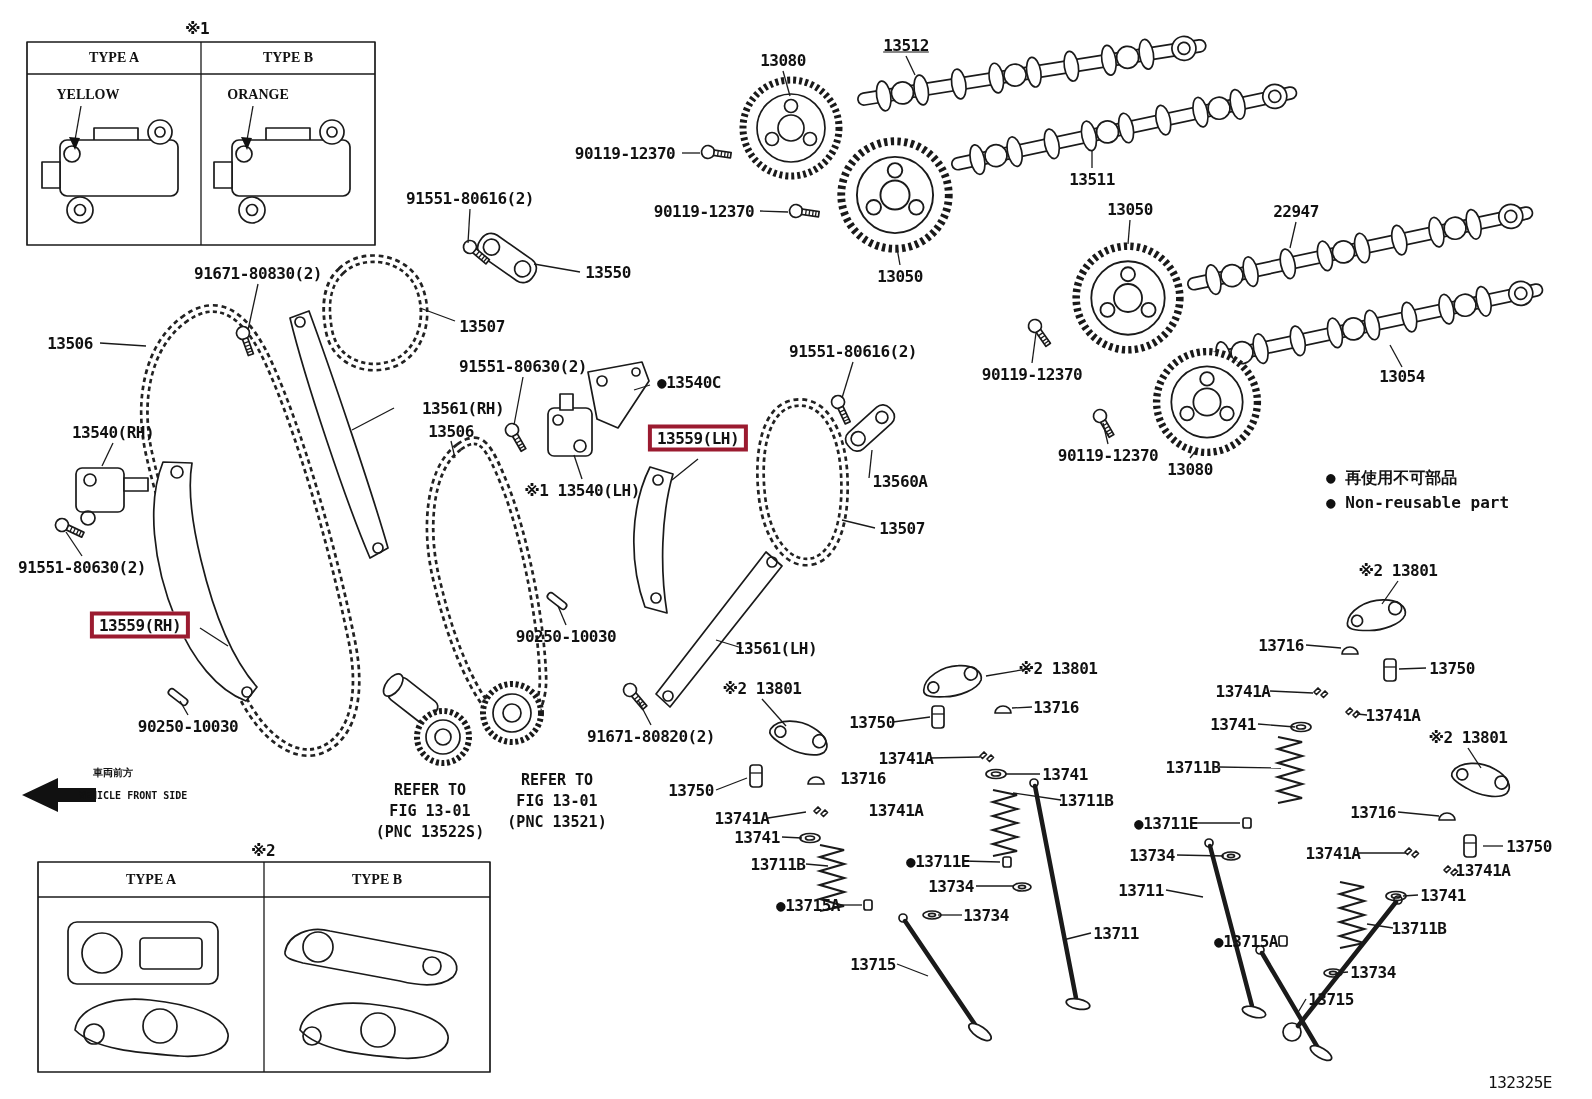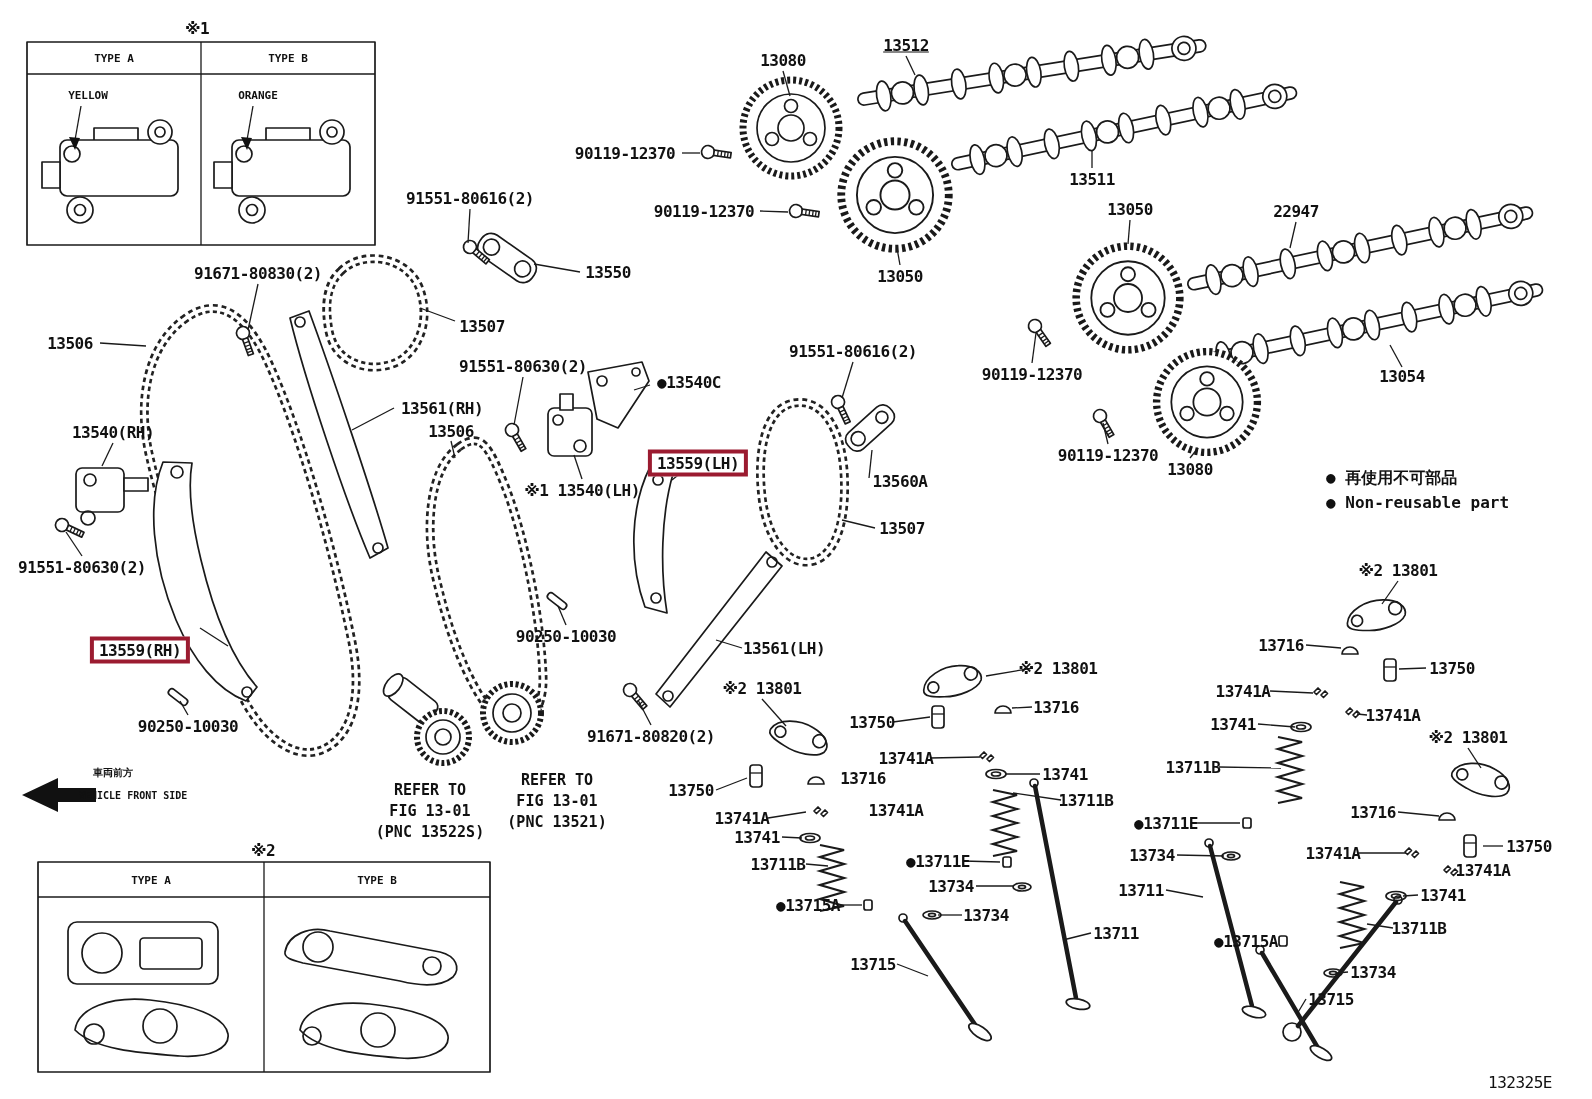--- a/index.html
+++ b/index.html
@@ -12,22 +12,22 @@
   .ld{stroke:#1a1a1a;stroke-width:1.3;}
   .chain{fill:none;stroke:#222;stroke-width:9;stroke-dasharray:4.5 3.6;}
   .chain2{fill:none;stroke:#fff;stroke-width:3.6;}
   .teeth{fill:#fff;stroke:#1a1a1a;stroke-width:7;stroke-dasharray:3 3;}
   .teeth2{fill:#fff;stroke:#1a1a1a;stroke-width:6;stroke-dasharray:3 2.6;}
   .vs{stroke:#1a1a1a;stroke-width:4.5;stroke-linecap:round;}
   .spr{fill:none;stroke:#1a1a1a;stroke-width:2.2;}
   
   .plabel{position:absolute;transform:translate(-50%,-50%);white-space:nowrap;
           font-size:16px;font-weight:700;letter-spacing:-0.5px;}
-  .plabel.hl{border:4px solid var(--hl,#9b1b30);padding:0 5px;background:#fff;margin-top:25px;}
-  .cellhead{position:absolute;transform:translate(-50%,-50%);font-size:11px;font-weight:700;white-space:nowrap;}
+  .plabel.hl{border:4px solid var(--hl,#9b1b30);padding:0 5px;background:#fff;}
+  .cellhead{position:absolute;transform:translate(-50%,-50%);font-size:14px;font-weight:700;white-space:nowrap;font-family:Liberation Serif, serif;}
   .corner{position:absolute;white-space:nowrap;font-size:10px;font-weight:700;}
   .refer{position:absolute;width:150px;text-align:center;font-size:15px;font-weight:700;line-height:21px;}
   .legend{position:absolute;font-size:16px;font-weight:700;white-space:nowrap;}
 </style>
 </head>
 <body>
 
 <div class="stage">
 
   <svg class="art" width="1592" height="1099" viewBox="0 0 1592 1099">
@@ -441,38 +441,38 @@
       <div class="plabel" style="left: 1130px; top: 209px;">13050</div>
       <div class="plabel" style="left: 1296px; top: 211px;">22947</div>
       <div class="plabel" style="left: 470px; top: 198px;">91551-80616(2)</div>
       <div class="plabel" style="left: 608px; top: 272px;">13550</div>
       <div class="plabel" style="left: 482px; top: 326px;">13507</div>
       <div class="plabel" style="left: 258px; top: 273px;">91671-80830(2)</div>
       <div class="plabel" style="left: 70px; top: 343px;">13506</div>
       <div class="plabel" style="left: 523px; top: 366px;">91551-80630(2)</div>
       <div class="plabel" style="left: 689px; top: 382px;">●13540C</div>
       <div class="plabel" style="left: 853px; top: 351px;">91551-80616(2)</div>
-      <div class="plabel" style="left: 442px; top: 408px;">13561(RH)</div>
+      <div class="plabel" style="left: 463px; top: 408px;">13561(RH)</div>
       <div class="plabel" style="left: 113px; top: 432px;">13540(RH)</div>
       <div class="plabel" style="left: 451px; top: 431px;">13506</div>
       <div class="plabel hl" style="left: 698px; top: 438px;">13559(LH)</div>
       <div class="plabel" style="left: 1032px; top: 374px;">90119-12370</div>
       <div class="plabel" style="left: 1190px; top: 469px;">13080</div>
       <div class="plabel" style="left: 582px; top: 490px;">※1 13540(LH)</div>
       <div class="plabel" style="left: 900px; top: 481px;">13560A</div>
       <div class="plabel" style="left: 902px; top: 528px;">13507</div>
       <div class="plabel" style="left: 82px; top: 567px;">91551-80630(2)</div>
       <div class="plabel" style="left: 1108px; top: 455px;">90119-12370</div>
       <div class="plabel" style="left: 1402px; top: 376px;">13054</div>
       <div class="plabel hl" style="left: 140px; top: 625px;">13559(RH)</div>
       <div class="plabel" style="left: 1398px; top: 570px;">※2 13801</div>
       <div class="plabel" style="left: 1281px; top: 645px;">13716</div>
       <div class="plabel" style="left: 1452px; top: 668px;">13750</div>
       <div class="plabel" style="left: 566px; top: 636px;">90250-10030</div>
-      <div class="plabel" style="left: 776px; top: 648px; margin-left: 8px;">13561(LH)</div>
+      <div class="plabel" style="left: 776px; top: 648px;">13561(LH)</div>
       <div class="plabel" style="left: 1058px; top: 668px;">※2 13801</div>
       <div class="plabel" style="left: 1243px; top: 691px;">13741A</div>
       <div class="plabel" style="left: 762px; top: 688px;">※2 13801</div>
       <div class="plabel" style="left: 1393px; top: 715px;">13741A</div>
       <div class="plabel" style="left: 1233px; top: 724px;">13741</div>
       <div class="plabel" style="left: 1056px; top: 707px;">13716</div>
       <div class="plabel" style="left: 1468px; top: 737px;">※2 13801</div>
       <div class="plabel" style="left: 188px; top: 726px;">90250-10030</div>
       <div class="plabel" style="left: 872px; top: 722px;">13750</div>
       <div class="plabel" style="left: 906px; top: 758px;">13741A</div>

